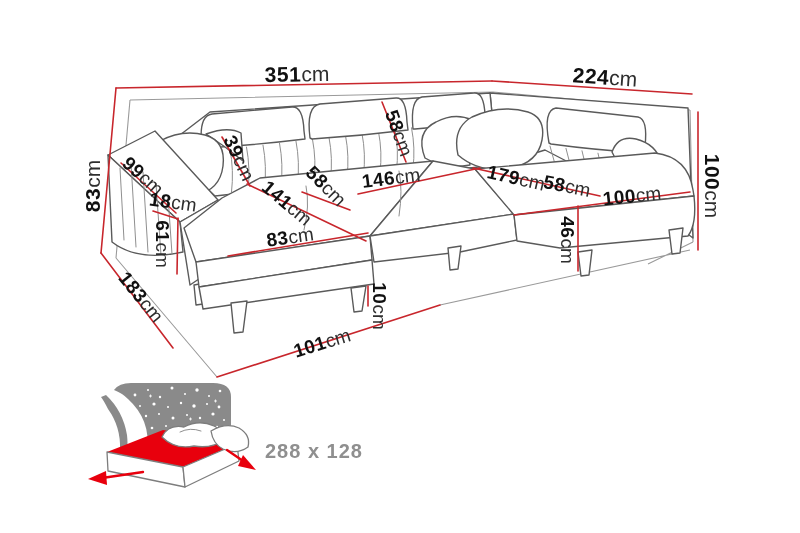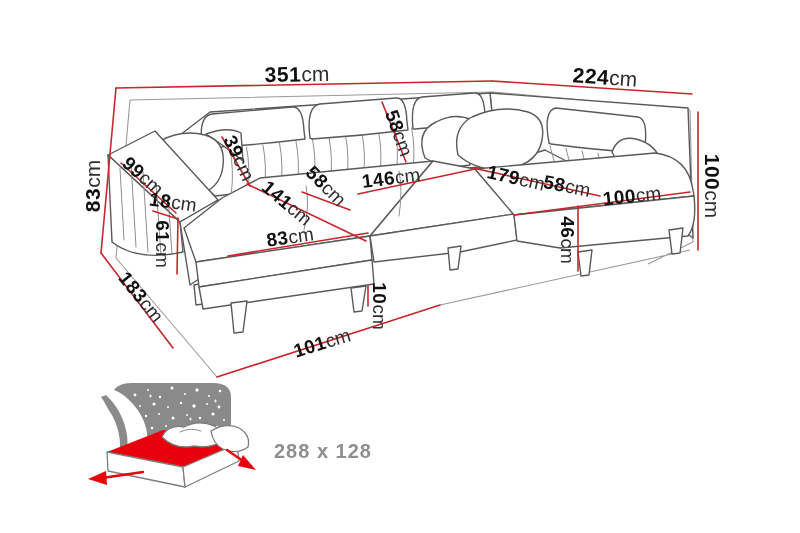--- a/index.html
+++ b/index.html
@@ -19,21 +19,21 @@
   .icon-arrow{stroke:var(--mattress,#e8000d);stroke-width:2.4;fill:none;stroke-linecap:round;}
   .icon-arrow-head{fill:var(--mattress,#e8000d);stroke:none;}
   .star{fill:#ffffff;}
   .dim{
     position:absolute;white-space:nowrap;color:var(--num,#111);
     transform-origin:center center;pointer-events:none;line-height:1;
   }
   .dim b{font-weight:700;letter-spacing:0.5px;}
   .dim span{font-weight:400;color:var(--unit,#2e2e2e);}
   .bed-size{
-    position:absolute;left:274px;top:440px;font-size:20px;font-weight:700;
+    position:absolute;left:265px;top:440px;font-size:20px;font-weight:700;
     color:var(--icon-text,#8f8f8f);letter-spacing:1px;
   }
 </style>
 </head>
 <body>
 
 <div class="stage">
   <svg width="800" height="533" viewBox="0 0 800 533">
 
     <g>

